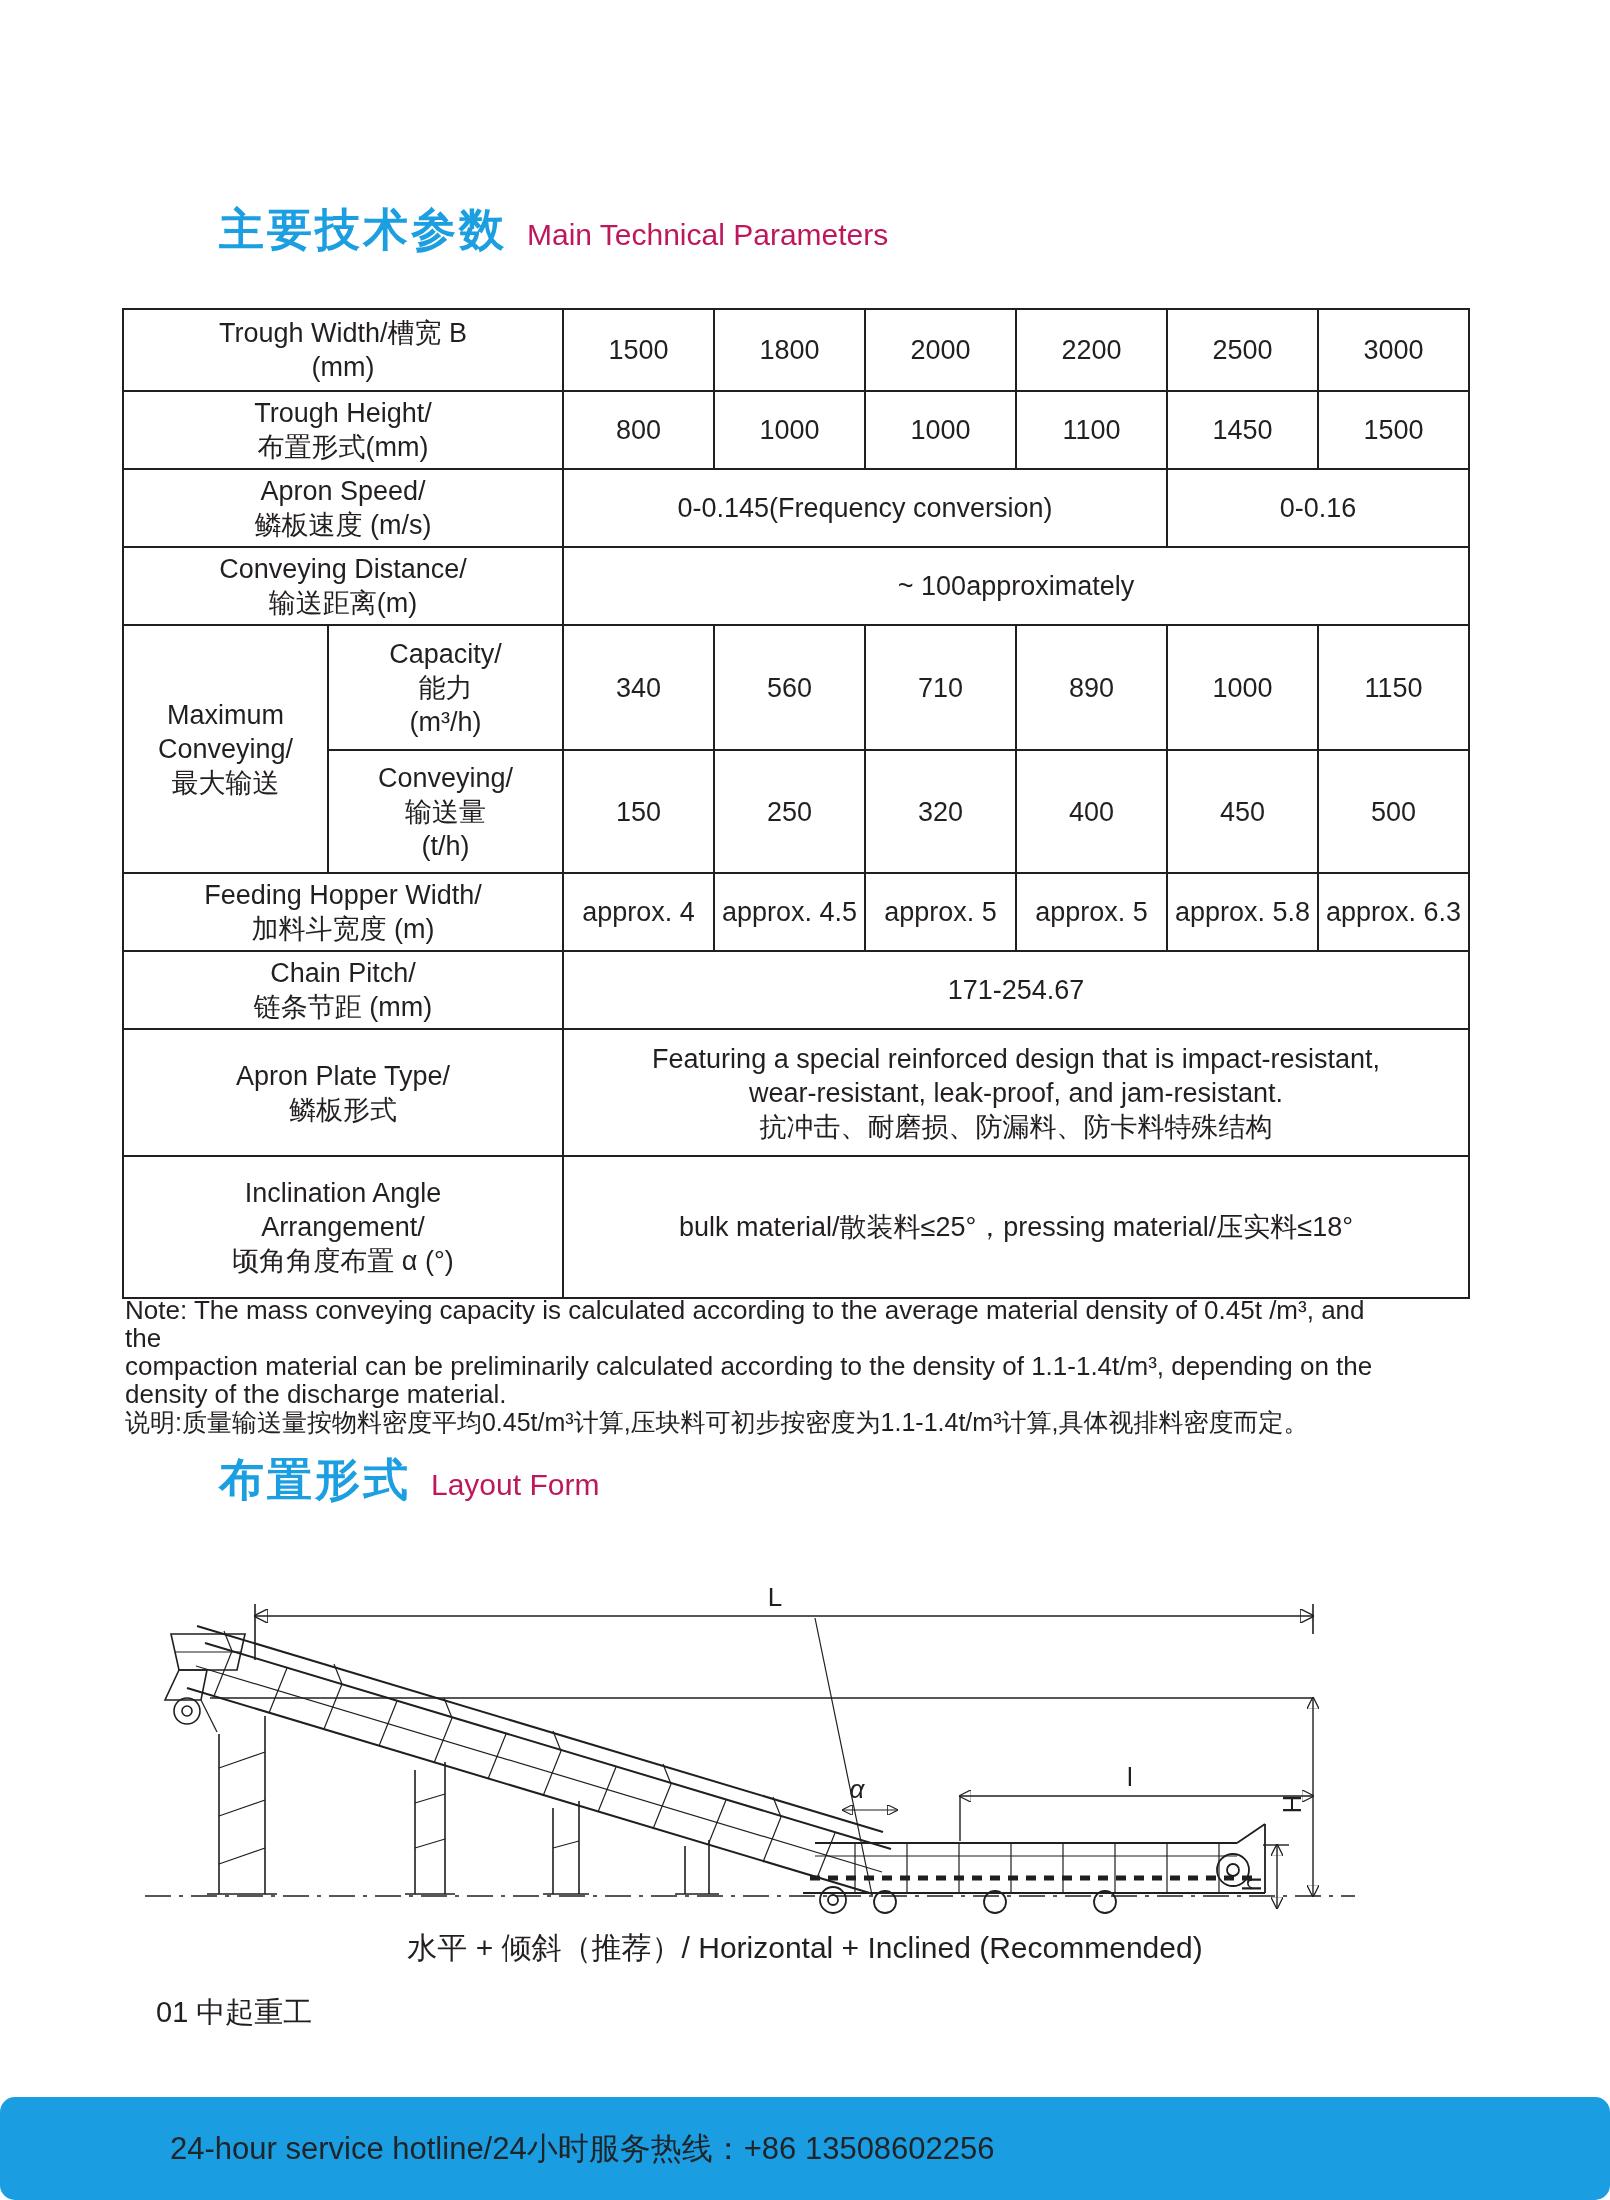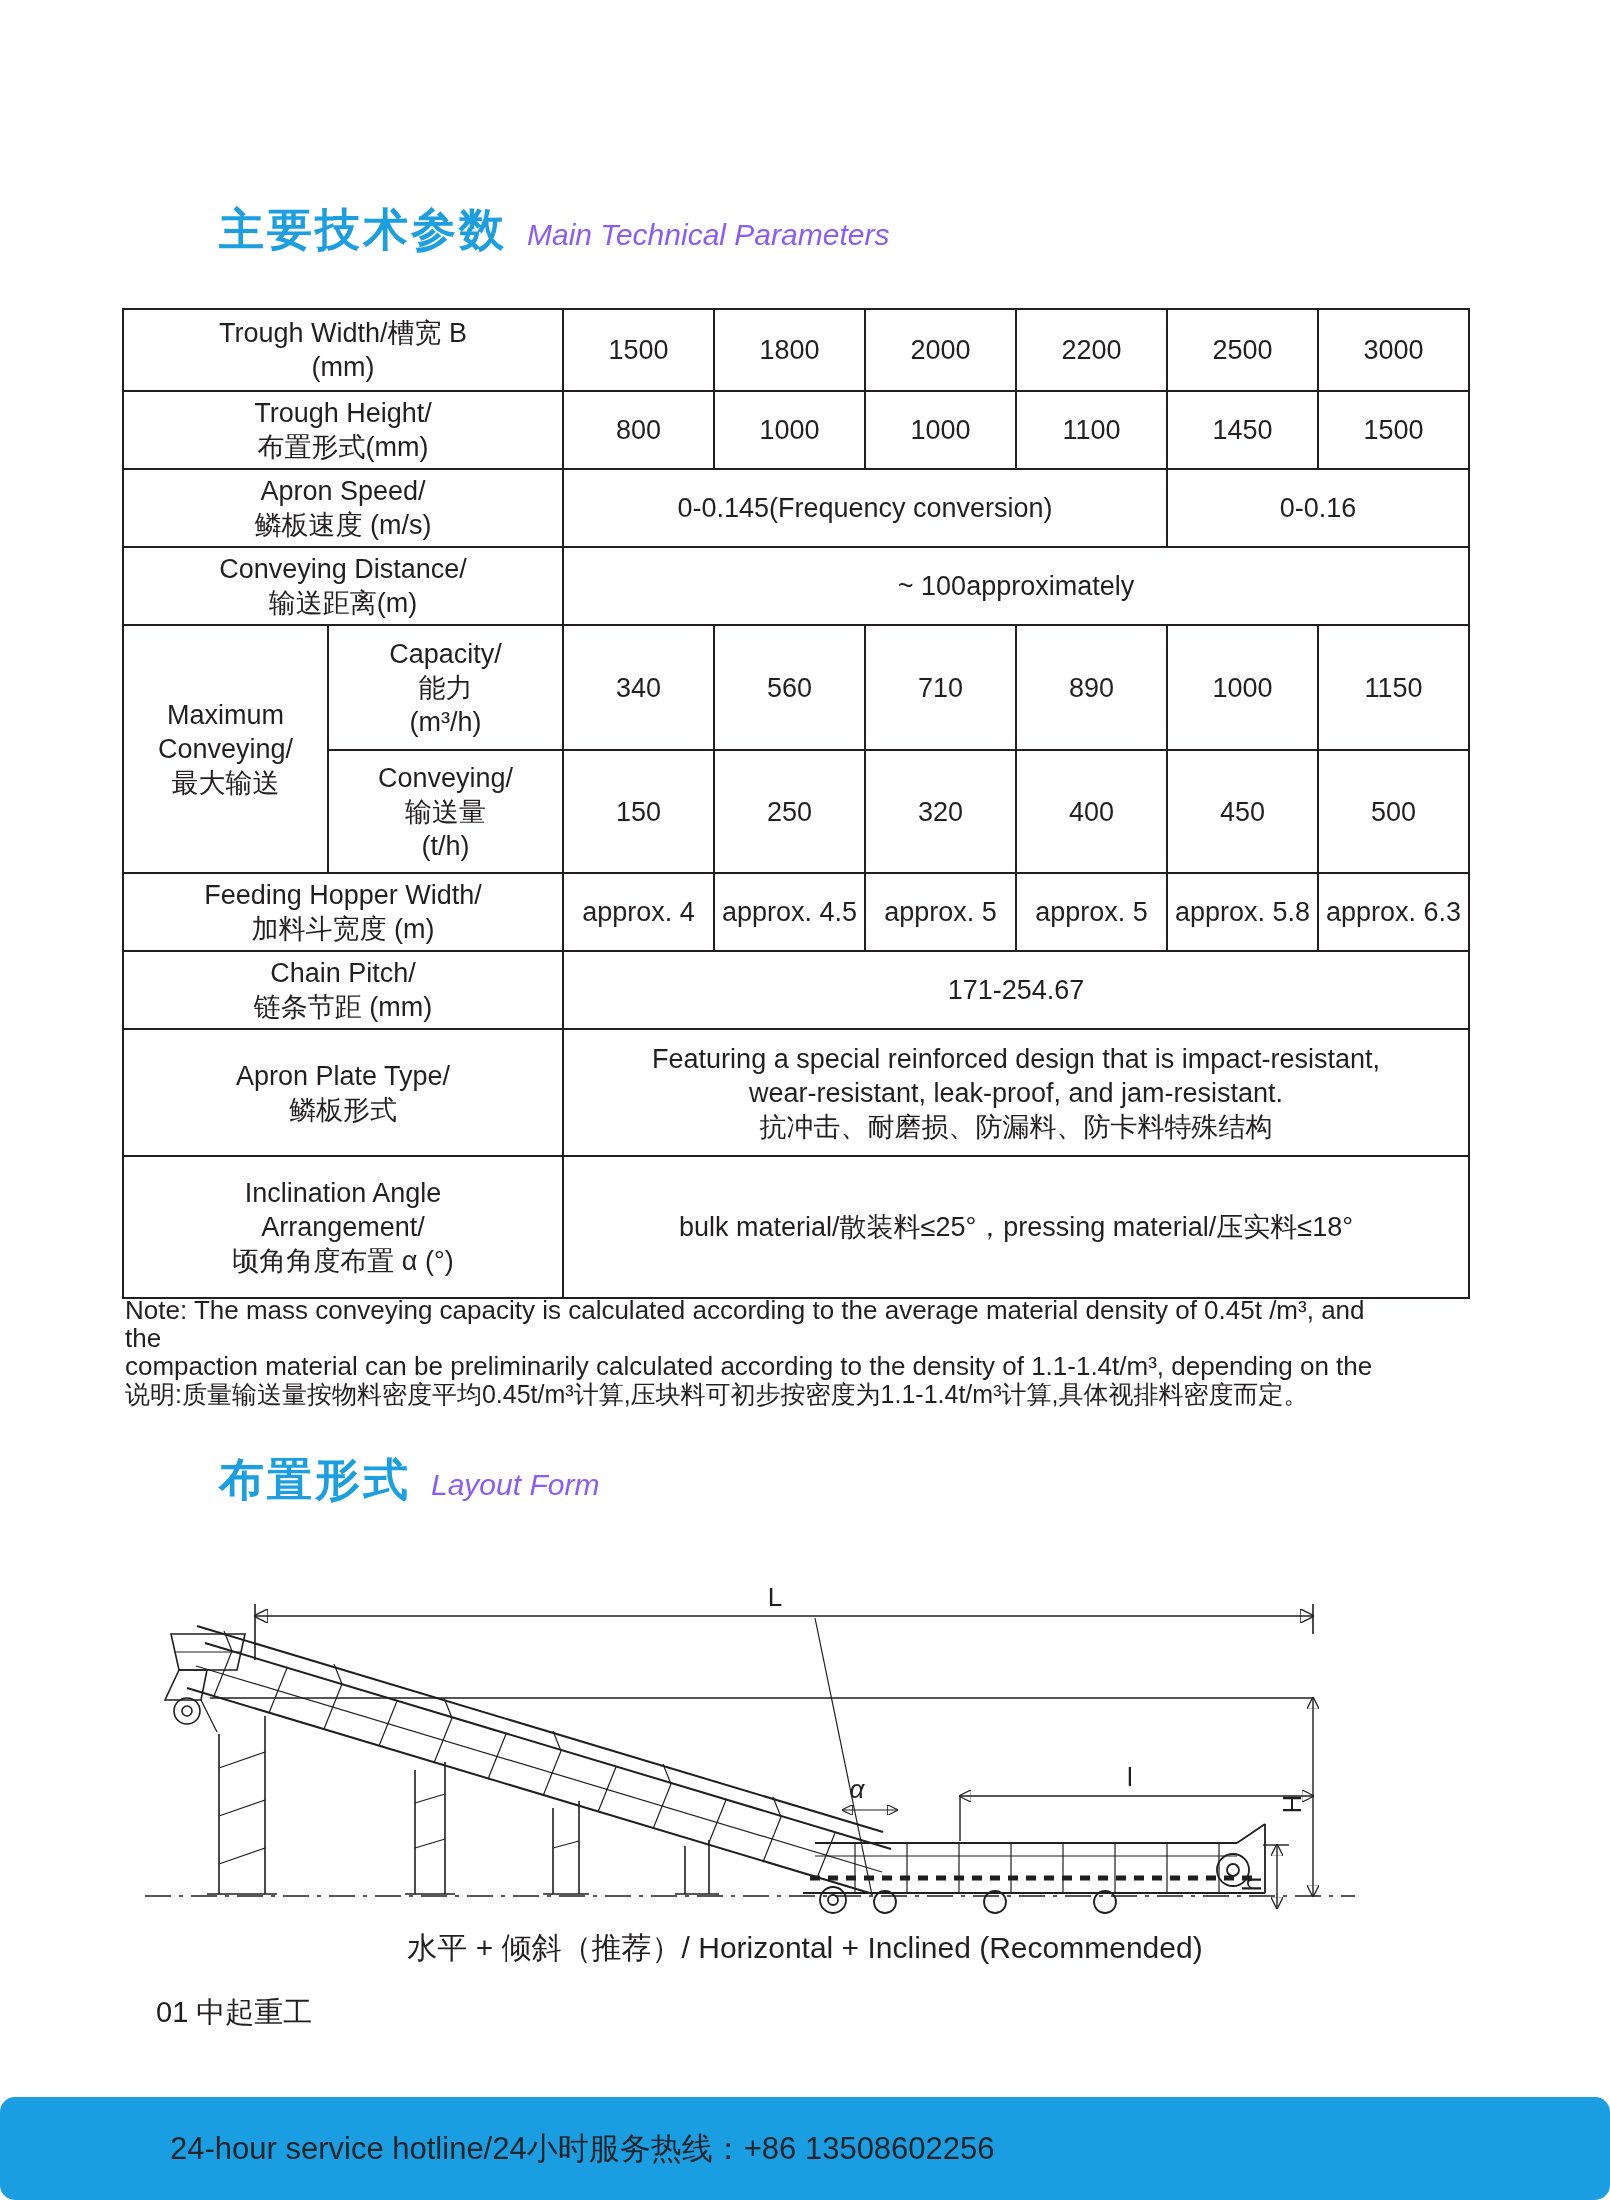--- a/index.html
+++ b/index.html
@@ -1,20 +1,20 @@
 <!DOCTYPE html>
 <html><head>
 <meta charset="utf-8">
 <style>
   html,body{margin:0;padding:0;background:#e8e8e8;}
   .page{position:relative;width:1610px;height:2200px;background:#ffffff;overflow:hidden;
         font-family:"Liberation Sans", sans-serif;color:#231f20;}
   .sec-title{position:absolute;display:flex;align-items:baseline;gap:20px;white-space:nowrap;margin-left:34px;}
   .sec-title .zh{font-size:45px;font-weight:bold;color:#1c9fe0;letter-spacing:3px;}
-  .sec-title .en{font-size:30px;color:#8b5cf6;font-style:italic;}
+  .sec-title .en{font-size:30px;color:#be185d;}
   table.params{position:absolute;left:122px;top:308px;width:1344px;border-collapse:collapse;table-layout:fixed;border-radius:12px;}
   table.params td{border:2px solid #231f20;text-align:center;vertical-align:middle;
       font-size:27px;line-height:34px;padding:4px 6px;word-wrap:break-word;}
   td.lbl-left{text-align:left;padding-left:34px;}
   td.lbl-group{text-align:left;padding-left:18px;margin-left:28px;}
   td.lbl-sub{text-align:left;padding-left:42px;}
   td.val{font-size:28px;}
   td.val-sm{font-size:26px;padding:4px 2px;}
   td.val-left{text-align:left;padding-left:14px;}
   .note{position:absolute;left:125px;top:1296px;width:1270px;font-size:26px;line-height:28px;}
@@ -157,20 +157,21 @@
         <div>顷角角度布置 α (°)</div>
       </td>
       <td class="val" colspan="6">bulk material/散装料≤25°，pressing material/压实料≤18°</td>
     </tr>
   </tbody>
     </table>
 
   <div class="note">
     <div>Note: The mass conveying capacity is calculated according to the average material density of 0.45t /m³, and the</div>
     <div>compaction material can be preliminarily calculated according to the density of 1.1-1.4t/m³, depending on the</div>
+    <div>density of the discharge material.</div>
     <div class="zh-line">说明:质量输送量按物料密度平均0.45t/m³计算,压块料可初步按密度为1.1-1.4t/m³计算,具体视排料密度而定。</div>
   </div>
 
   <div class="sec-title" style="left:185px;top:1450px;">
     <span class="zh">布置形式</span>
     <span class="en">Layout Form</span>
   </div>
 
   <svg class="diagram" width="1380" height="375" viewBox="0 0 1380 375">
     <defs>

